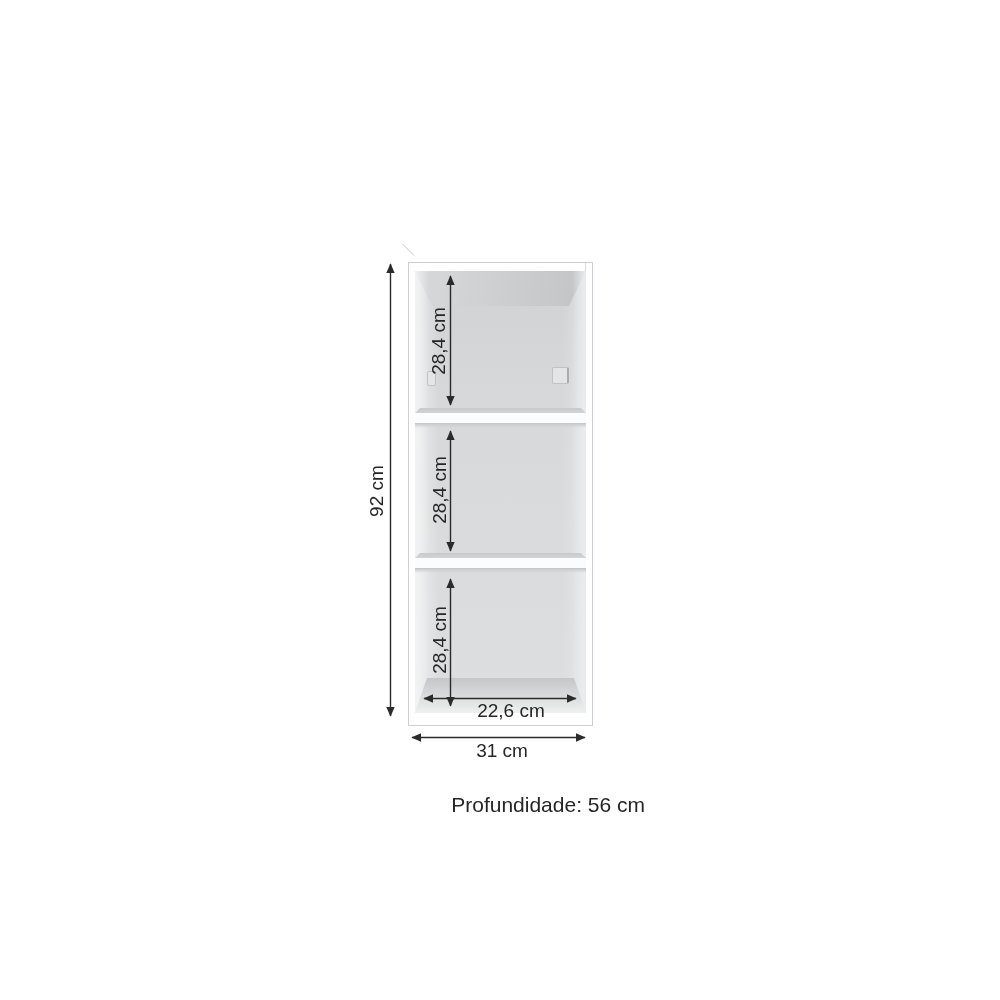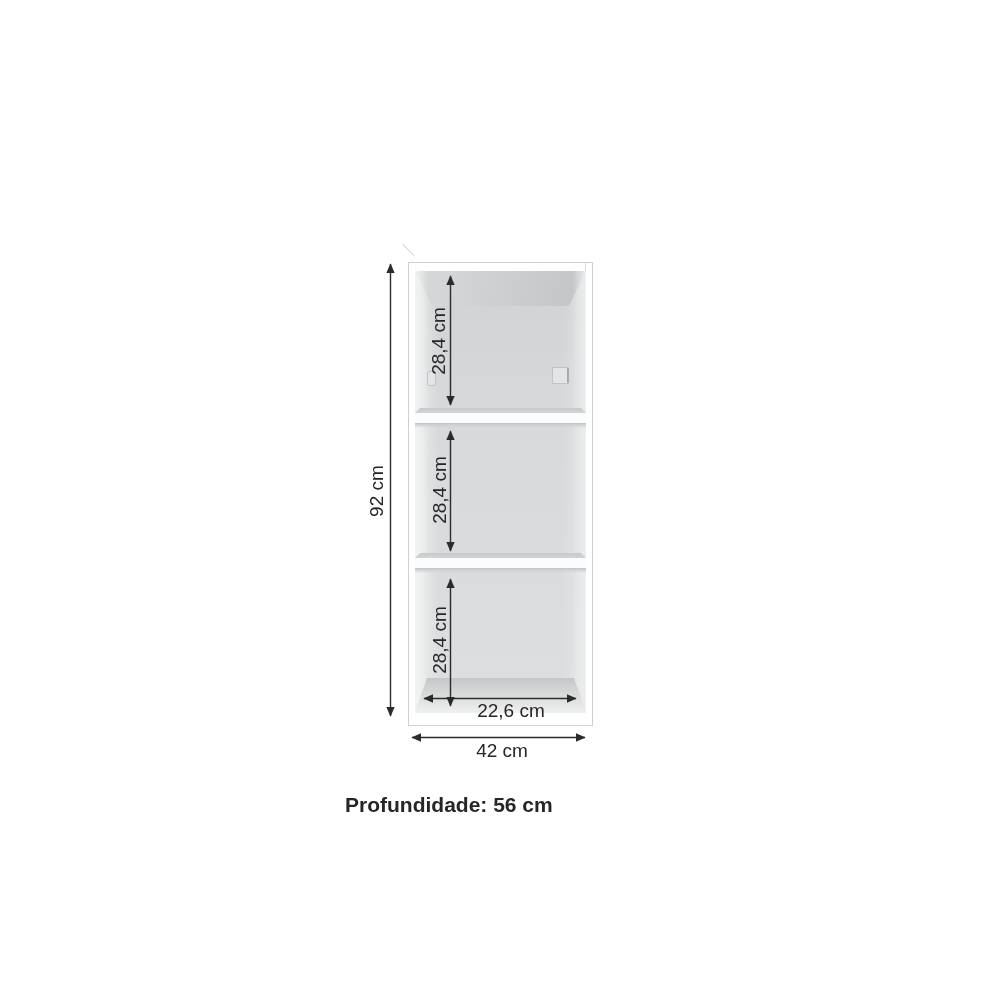--- a/index.html
+++ b/index.html
@@ -64,23 +64,22 @@
     position:absolute;right:6px;top:0;width:1px;height:9px;background:#d8dadb;
   }
   
   .dim-svg{position:absolute;left:0;top:0;}
   .dim-label{
     position:absolute;font-size:19px;line-height:22px;height:22px;text-align:center;
     color:#262626;white-space:nowrap;
   }
   .rot{transform:rotate(-90deg);}
   .depth-label{
-    position:absolute;font-size:21px;line-height:24px;text-align:left;color:#262626;
+    position:absolute;font-size:21px;line-height:24px;text-align:right;color:#262626;
     white-space:nowrap;
-    font-weight:bold;
   }
 </style>
 </head>
 <body>
 
 <div class="stage">
 
   <div class="cabinet">
     <div class="corner-notch-tl"></div>
     <div class="corner-step-tr"></div>
@@ -124,17 +123,17 @@
   <div class="dim-label rot" style="left:327px;top:480px;width:100px;">92 cm</div>
 
   <div class="dim-label rot" style="left:389px;top:330px;width:100px;">28,4 cm</div>
 
   <div class="dim-label rot" style="left:390px;top:479px;width:100px;">28,4 cm</div>
 
   <div class="dim-label rot" style="left:390px;top:629px;width:100px;">28,4 cm</div>
 
   <div class="dim-label" style="left:451px;top:700px;width:120px;">22,6 cm</div>
 
-  <div class="dim-label" style="left:442px;top:740px;width:120px;">42 cm</div>
+  <div class="dim-label" style="left:442px;top:740px;width:120px;">31 cm</div>
 
   <div class="depth-label" style="left:345px;top:793px;width:300px;">Profundidade: 56 cm</div>
 
 </div>
 
 </body></html>

